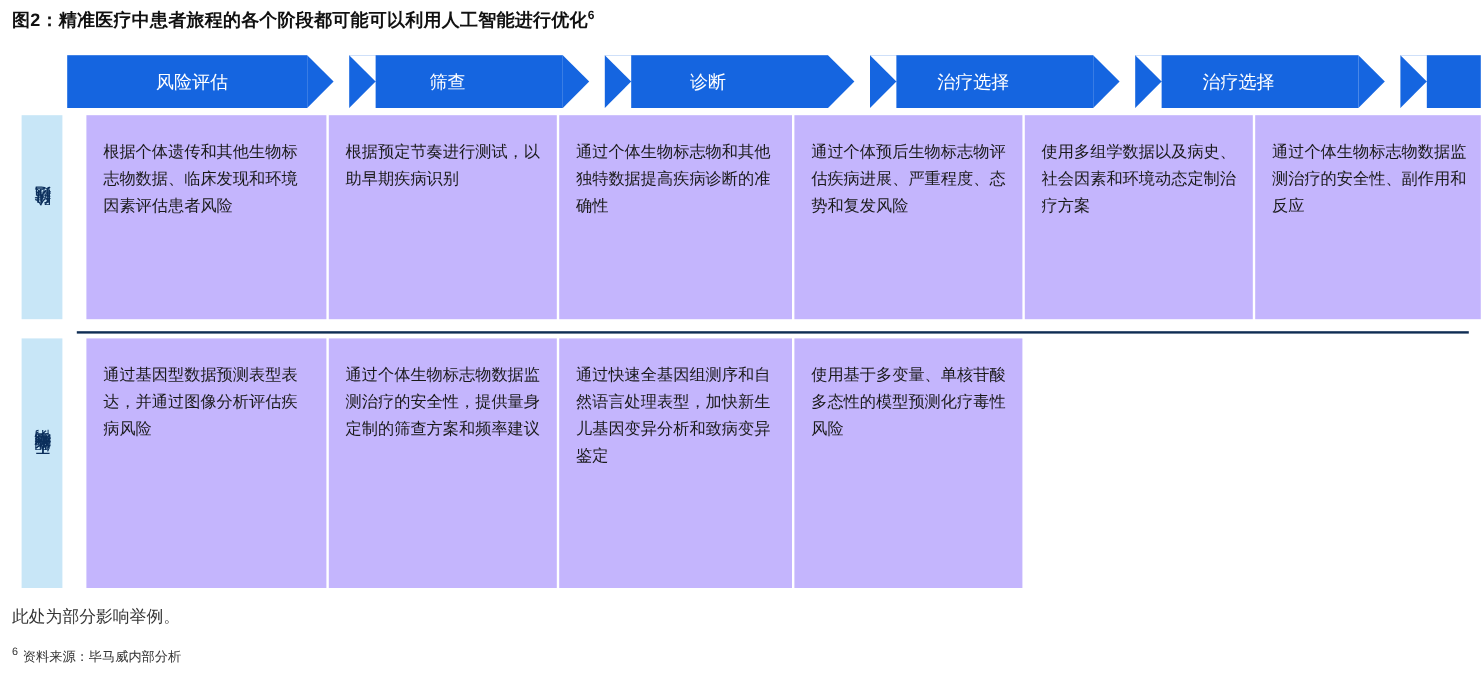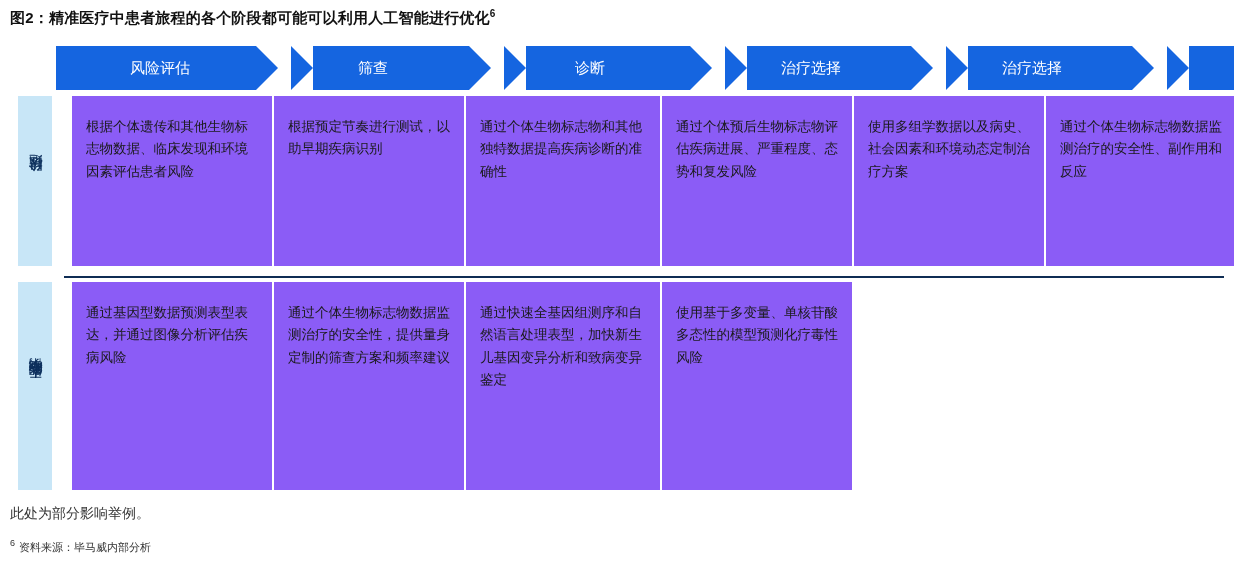--- a/index.html
+++ b/index.html
@@ -129,21 +129,21 @@
   
   .content-row {
     position: absolute;
     left: 72px;
     display: flex;
   }
   .content-row.r1 { top: 96px; height: 170px; }
   .content-row.r2 { top: 282px; height: 208px; }
 
   .cell {
-    background: #8b5cf6;
+    background: #c4b5fd;
     margin-right: 2px;
     box-sizing: border-box;
     padding: 18px 14px 10px 14px;
     font-size: 13.5px;
     line-height: 1.65;
     color: #1a1a1a;
   }
   .content-row.r1 .cell { padding-top: 20px; }
   .content-row.r2 .cell { padding-top: 20px; }
 

